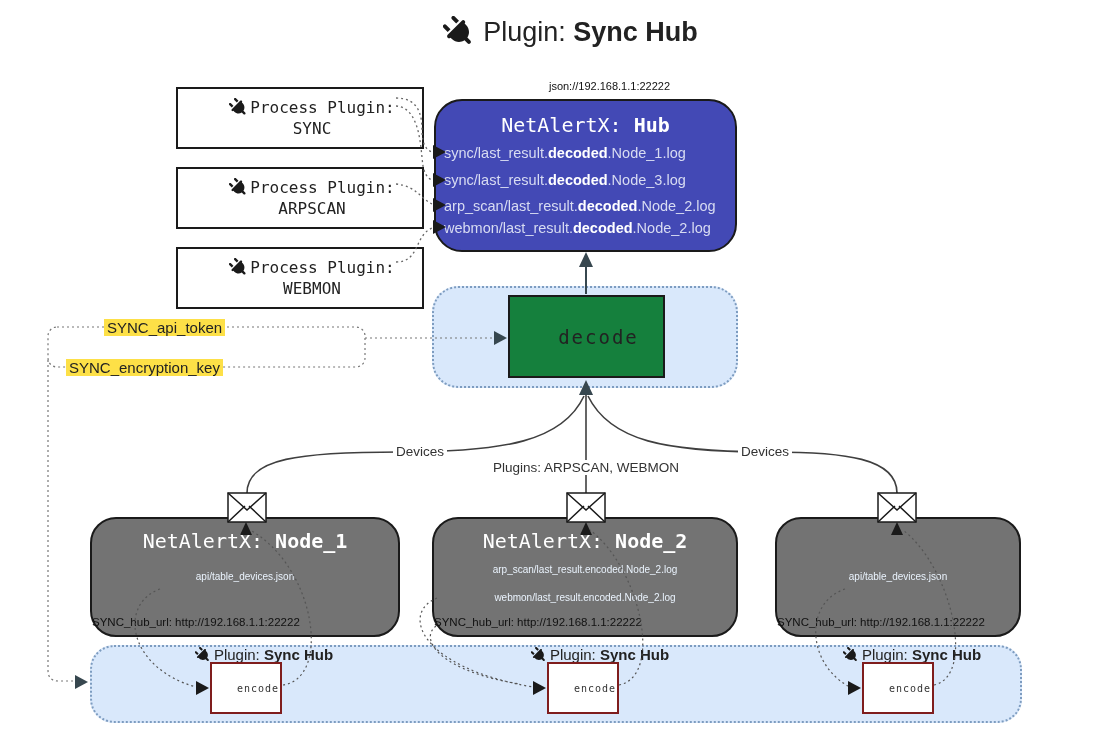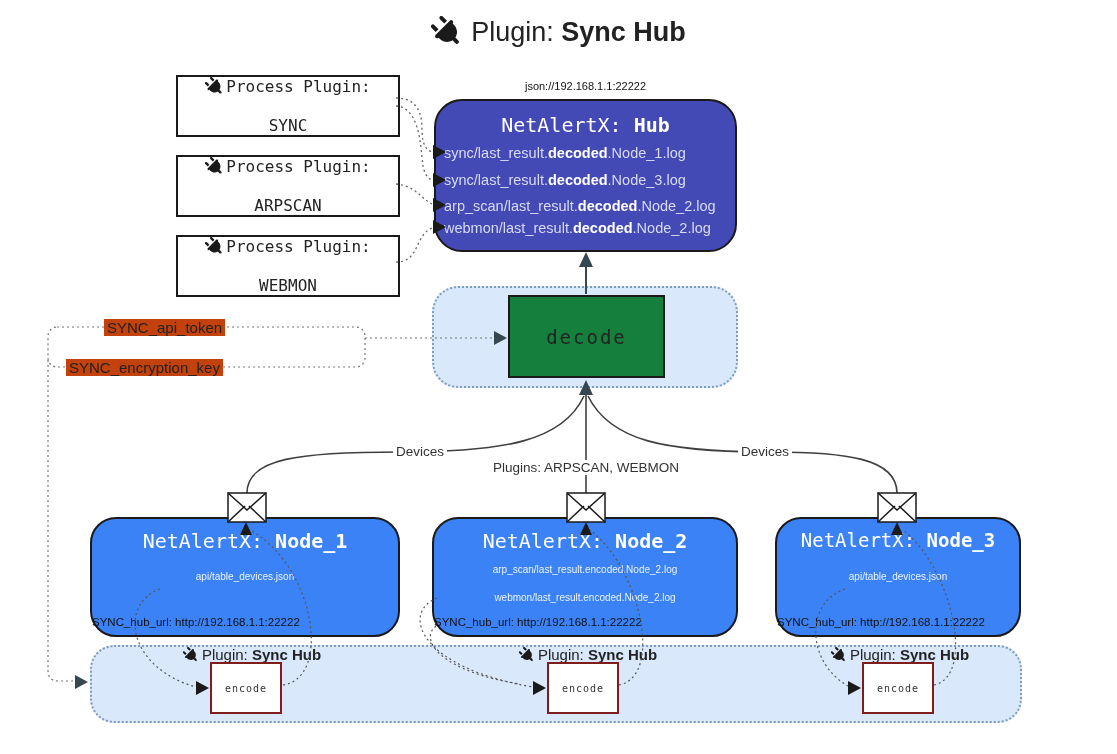--- a/index.html
+++ b/index.html
@@ -1,28 +1,28 @@
 <!DOCTYPE html>
 <html><head>
 <meta charset="utf-8">
 <style>
   html,body{margin:0;padding:0;background:#fff;}
   #canvas{position:relative;width:1117px;height:754px;background:#ffffff;overflow:hidden;
           font-family:"Liberation Sans", sans-serif;}
-  .abs{position:absolute;}
+  .abs{position:absolute;padding-left:24px;}
 
   
   #title{left:0;right:0;top:16px;display:flex;justify-content:center;align-items:center;gap:8px;
          font-size:27px;color:#222;z-index:2;}
   #title b{font-weight:700;}
 
   
   .proc-box{left:176px;width:220px;height:58px;background:#fff;border:2px solid #1a1a1a;
-            display:flex;flex-direction:column;justify-content:space-between;align-items:center;
-            font-family:"DejaVu Sans Mono", monospace;font-size:16px;color:#222;z-index:2;}
+            display:flex;flex-direction:column;justify-content:center;align-items:center;
+            font-family:"DejaVu Sans Mono", monospace;font-size:16px;color:#222;z-index:2;margin-top:12px;}
   .proc-line1{display:flex;align-items:center;gap:2px;}
   .proc-line2{margin-top:2px;}
 
   
   #hub-url{left:434px;width:303px;top:80px;text-align:center;font-size:11px;color:#111;z-index:2;}
   #hub{left:434px;top:99px;width:303px;height:153px;background:#4349B5;border:2px solid #1a1a1a;
        border-radius:28px;box-sizing:border-box;z-index:2;}
   #hub-title{position:absolute;left:0;right:0;top:12px;text-align:center;color:#fff;
              font-family:"DejaVu Sans Mono", monospace;font-size:20px;}
   #hub-title b{font-weight:700;}
@@ -30,27 +30,27 @@
   .hub-log b{color:#fff;font-weight:700;}
 
   
   #decode-panel{left:432px;top:286px;width:306px;height:102px;background:#D9E8FB;
                 border:2px dotted #7D9CC0;border-radius:26px;box-sizing:border-box;z-index:1;}
   #decode-box{left:508px;top:295px;width:157px;height:83px;background:#15803d;border:2px solid #1a1a1a;
               box-sizing:border-box;display:flex;align-items:center;justify-content:center;
               font-family:"DejaVu Sans Mono", monospace;font-size:19px;letter-spacing:2px;color:#222;z-index:2;}
 
   
-  .setting-label{font-size:15px;color:#222;background:#c2410c;padding:0 3px;z-index:4;white-space:nowrap;}
+  .setting-label{font-size:15px;color:#222;background:#fde047;padding:0 3px;z-index:4;white-space:nowrap;}
 
   
   .edge-label{font-size:13.5px;color:#333;background:#fff;padding:0 3px;z-index:4;white-space:nowrap;}
 
   
-  .node-box{top:517px;height:120px;background:#3b82f6;border:2px solid #1a1a1a;border-radius:26px;
+  .node-box{top:517px;height:120px;background:#737373;border:2px solid #1a1a1a;border-radius:26px;
             box-sizing:border-box;z-index:2;}
   .node-title{position:absolute;left:0;right:0;top:10px;text-align:center;color:#fff;
               font-family:"DejaVu Sans Mono", monospace;font-size:20px;white-space:nowrap;}
   .node-title b{font-weight:700;}
   .node-file{position:absolute;left:0;right:0;text-align:center;color:#eaf3fd;font-size:10px;white-space:nowrap;}
   .node-hub-url{position:absolute;left:0;right:0;bottom:7px;text-align:left;color:#111;font-size:11.5px;}
 
   
   #encode-panel{left:90px;top:645px;width:932px;height:78px;background:#D9E8FB;
                 border:2px dotted #7D9CC0;border-radius:24px;box-sizing:border-box;z-index:1;}
@@ -140,21 +140,20 @@
     <div class="node-file" style="top:52px">api/table_devices.json</div>
     <div class="node-hub-url">SYNC_hub_url: http://192.168.1.1:22222</div>
   </div>
   <div class="abs node-box" style="left:432px;width:306px">
     <div class="node-title"><span>NetAlertX: </span><b>Node_2</b></div>
     <div class="node-file" style="top:45px">arp_scan/last_result.encoded.Node_2.log</div>
     <div class="node-file" style="top:73px">webmon/last_result.encoded.Node_2.log</div>
     <div class="node-hub-url">SYNC_hub_url: http://192.168.1.1:22222</div>
   </div>
   <div class="abs node-box" style="left:775px;width:246px">
-    <div class="node-title" style="font-size:19px"><span>NetAlertX: </span><b>Node_3</b></div>
     <div class="node-file" style="top:52px">api/table_devices.json</div>
     <div class="node-hub-url">SYNC_hub_url: http://192.168.1.1:22222</div>
   </div>
 
   <div id="encode-panel" class="abs"></div>
   <div class="abs plugin-label" style="left:252px;top:646px">
     <svg width="16" height="16" viewBox="0 0 512 512">
         <use href="#plug"></use>
       </svg>
     <span><span>Plugin: </span><b>Sync Hub</b></span>

